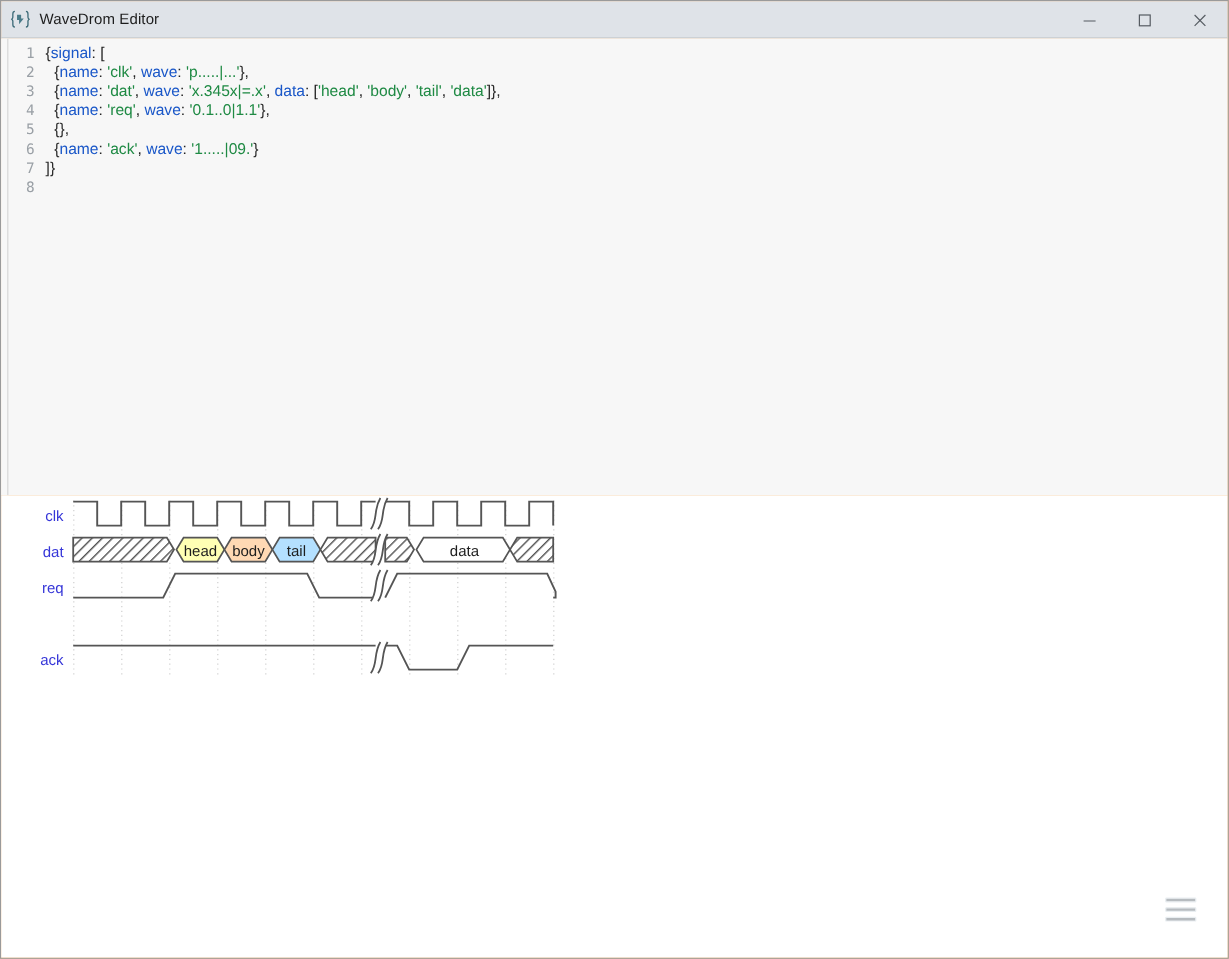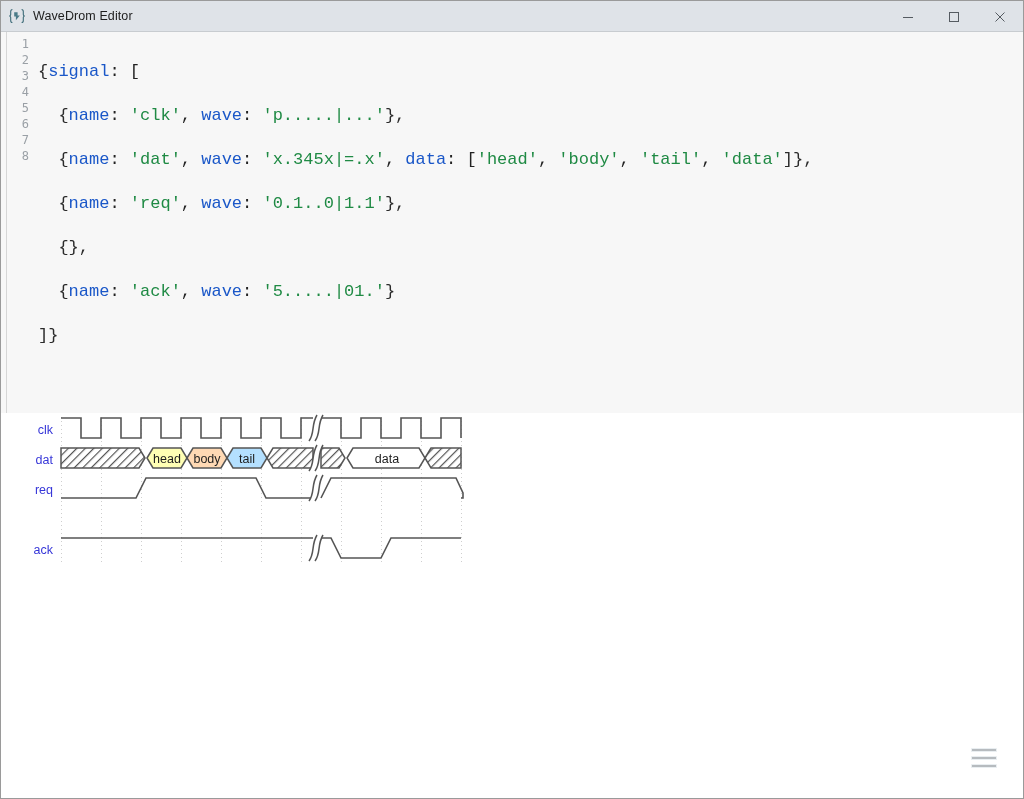--- a/index.html
+++ b/index.html
@@ -102,27 +102,26 @@
     height: 16px;
   }
   .code {
     flex: 1 1 auto;
     padding-top: 4px;
     padding-left: 6px;
     box-sizing: border-box;
     overflow: hidden;
   }
   .code .cl {
-    font-family: Liberation Mono, monospace;
-    font-size: 17px;
+    font-family: Liberation Sans, sans-serif;
+    font-size: 13px;
     line-height: 16px;
     height: 16px;
     white-space: pre;
     color: #222222;
-    margin-top: 28px;
   }
   .tok-key    { color: #1a57c8; }
   .tok-str    { color: #1f8a44; }
   .tok-punct  { color: #222222; }
   .tok-brace  { color: #2b2b2b; }
 
   
   .wavepane {
     flex: 1 1 auto;
     background: #ffffff;
@@ -202,21 +201,21 @@
         <div class="ln">6</div>
         <div class="ln">7</div>
         <div class="ln">8</div>
       </div>
     <div class="code" id="codearea">
         <div class="cl"><span class="tok-brace">{</span><span class="tok-key">signal</span><span class="tok-punct">: [</span></div>
         <div class="cl"><span class="tok-brace">  {</span><span class="tok-key">name</span><span class="tok-punct">: </span><span class="tok-str">'clk'</span><span class="tok-punct">, </span><span class="tok-key">wave</span><span class="tok-punct">: </span><span class="tok-str">'p.....|...'</span><span class="tok-brace">},</span></div>
         <div class="cl"><span class="tok-brace">  {</span><span class="tok-key">name</span><span class="tok-punct">: </span><span class="tok-str">'dat'</span><span class="tok-punct">, </span><span class="tok-key">wave</span><span class="tok-punct">: </span><span class="tok-str">'x.345x|=.x'</span><span class="tok-punct">, </span><span class="tok-key">data</span><span class="tok-punct">: [</span><span class="tok-str">'head'</span><span class="tok-punct">, </span><span class="tok-str">'body'</span><span class="tok-punct">, </span><span class="tok-str">'tail'</span><span class="tok-punct">, </span><span class="tok-str">'data'</span><span class="tok-brace">]},</span></div>
         <div class="cl"><span class="tok-brace">  {</span><span class="tok-key">name</span><span class="tok-punct">: </span><span class="tok-str">'req'</span><span class="tok-punct">, </span><span class="tok-key">wave</span><span class="tok-punct">: </span><span class="tok-str">'0.1..0|1.1'</span><span class="tok-brace">},</span></div>
         <div class="cl"><span class="tok-brace">  {},</span></div>
-        <div class="cl"><span class="tok-brace">  {</span><span class="tok-key">name</span><span class="tok-punct">: </span><span class="tok-str">'ack'</span><span class="tok-punct">, </span><span class="tok-key">wave</span><span class="tok-punct">: </span><span class="tok-str">'5.....|01.'</span><span class="tok-brace">}</span></div>
+        <div class="cl"><span class="tok-brace">  {</span><span class="tok-key">name</span><span class="tok-punct">: </span><span class="tok-str">'ack'</span><span class="tok-punct">, </span><span class="tok-key">wave</span><span class="tok-punct">: </span><span class="tok-str">'1.....|09.'</span><span class="tok-brace">}</span></div>
         <div class="cl"><span class="tok-brace">]}</span></div>
         <div class="cl">&nbsp;</div>
       </div>
   </div>
 
   <div class="wavepane">
     <svg class="wave-svg" width="520" height="180" viewBox="0 0 520 180">
       <defs>
         <pattern id="hatch" width="6" height="6" patternUnits="userSpaceOnUse" patternTransform="rotate(45)">
           <rect width="6" height="6" fill="#ffffff"></rect>

